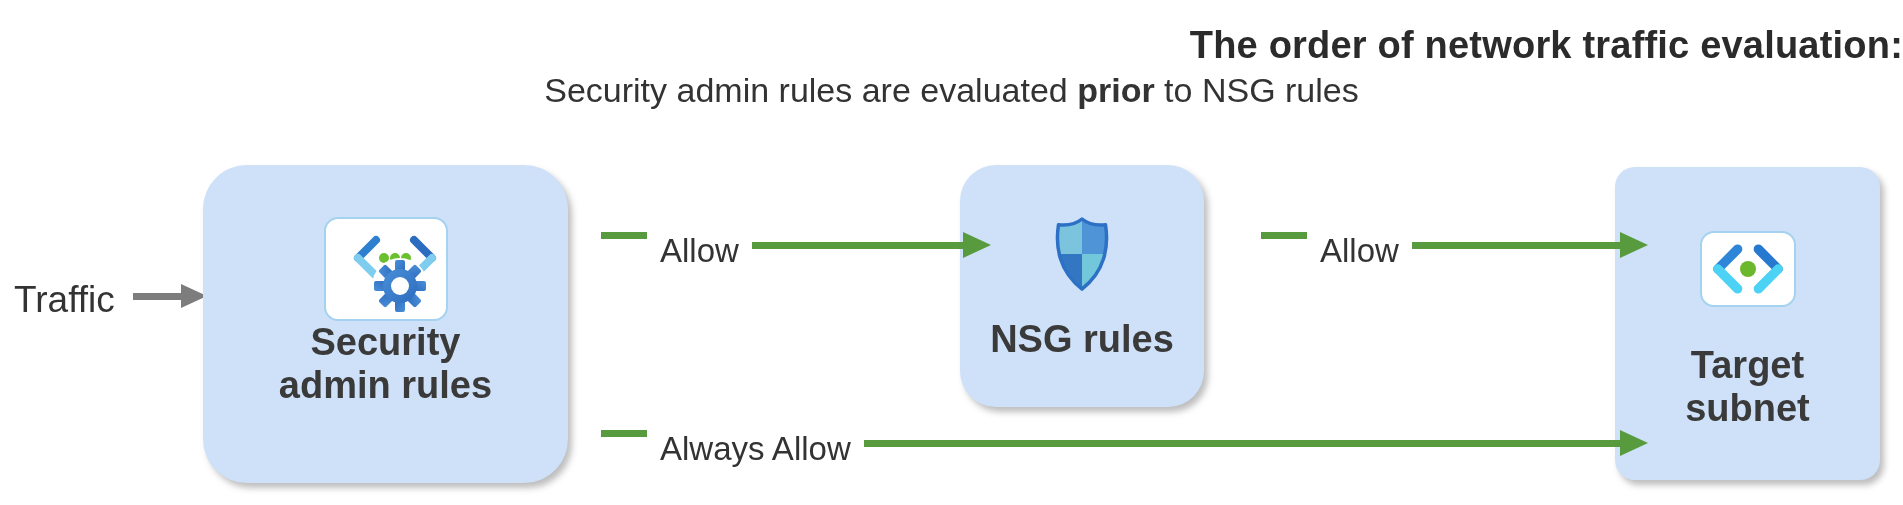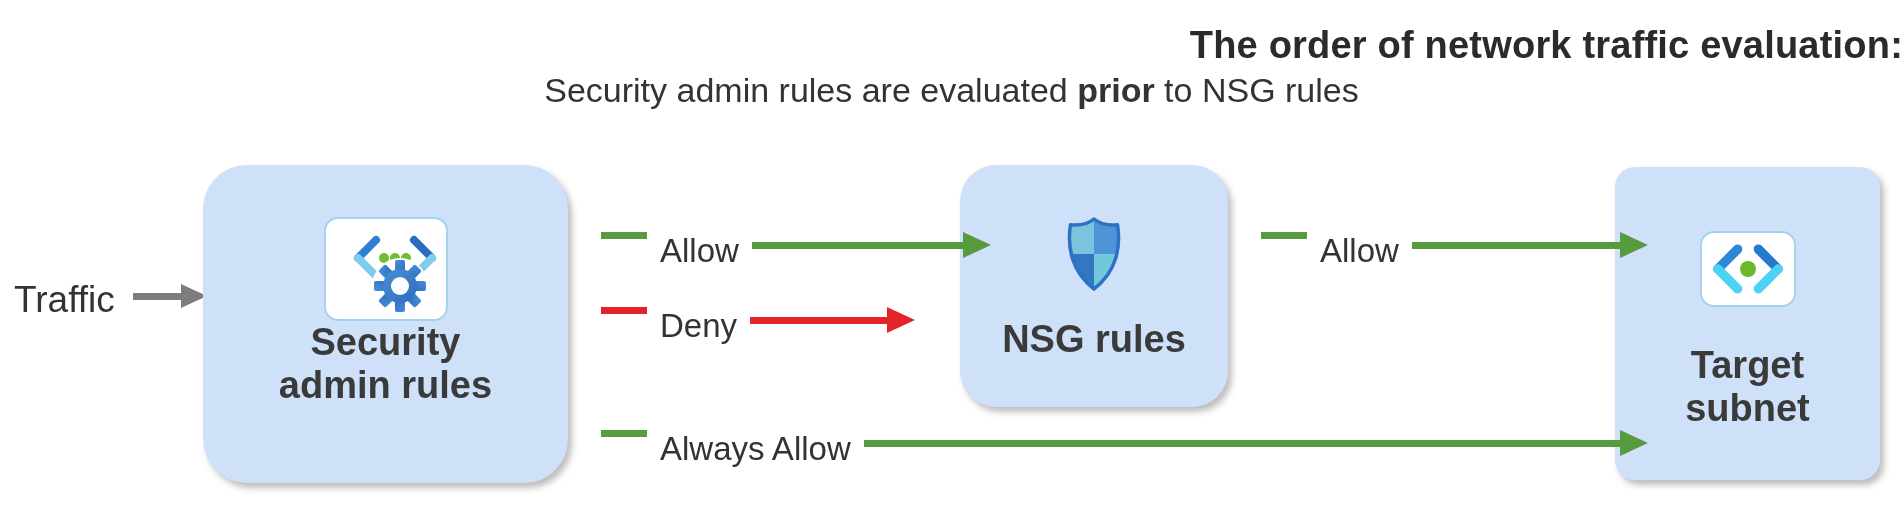--- a/index.html
+++ b/index.html
@@ -26,21 +26,21 @@
   
   .traffic{position:absolute;left:14px;top:272px;height:48px;display:flex;align-items:center;gap:18px;}
   .traffic-label{font-size:37px;color:var(--label-ink);margin-top:8px;}
   .gray-arrow{--c:var(--gray);display:flex;align-items:center;width:74px;}
 
   
   .node{position:absolute;background:var(--boxbg);
         box-shadow:4px 5px 6px rgba(110,110,110,.45);
         display:flex;flex-direction:column;align-items:center;}
   .node1{left:203px;top:165px;width:365px;height:318px;border-radius:44px;padding-top:52px;}
-  .node2{left:960px;top:165px;width:268px;height:242px;border-radius:36px;padding-top:50px;}
+  .node2{left:960px;top:165px;width:244px;height:242px;border-radius:36px;padding-top:50px;}
   .node3{left:1615px;top:167px;width:265px;height:313px;border-radius:20px;padding-top:64px;}
   .tile{background:#ffffff;border:2px solid var(--tile-border);border-radius:14px;
         display:flex;align-items:center;justify-content:center;}
   .node1 .tile{width:124px;height:104px;}
   .node3 .tile{width:96px;height:76px;}
   .nlabel{font-size:38px;font-weight:700;color:var(--node-ink);text-align:center;
           line-height:1.14;white-space:pre-line;}
   .node1 .nlabel{}
   .node2 .nlabel{margin-top:21px;}
   .node3 .nlabel{margin-top:37px;}
@@ -158,28 +158,20 @@
 
   <div class="edge e-allow1">
     <span class="seg"></span>
     <span class="elabel">Allow</span>
     <span class="arrow">
         <span class="line"></span>
         <span class="head"></span>
       </span>
   </div>
 
-  <div class="edge red e-deny">
-    <span class="seg"></span>
-    <span class="elabel">Deny</span>
-    <span class="arrow">
-        <span class="line"></span>
-        <span class="head"></span>
-      </span>
-  </div>
 
   <div class="edge e-allow2">
     <span class="seg"></span>
     <span class="elabel">Allow</span>
     <span class="arrow">
         <span class="line"></span>
         <span class="head"></span>
       </span>
   </div>
 

